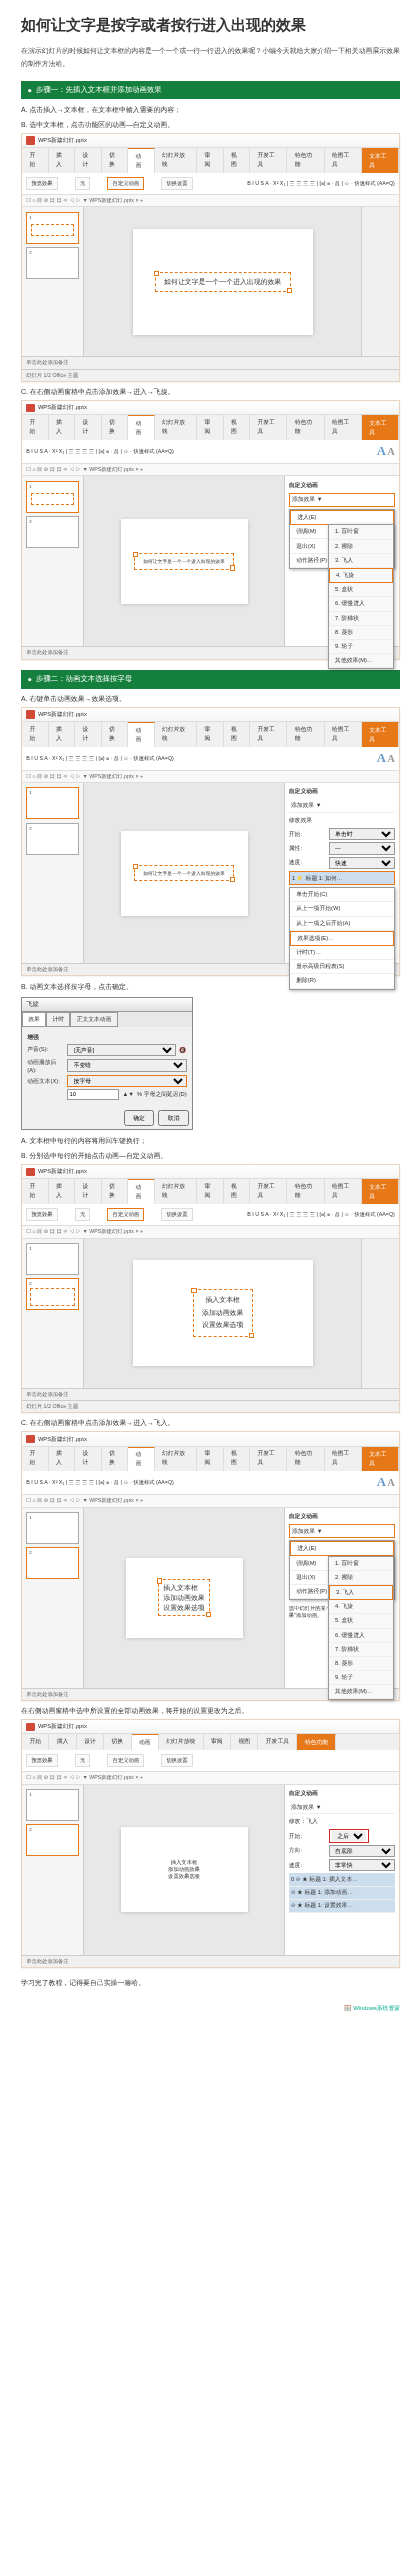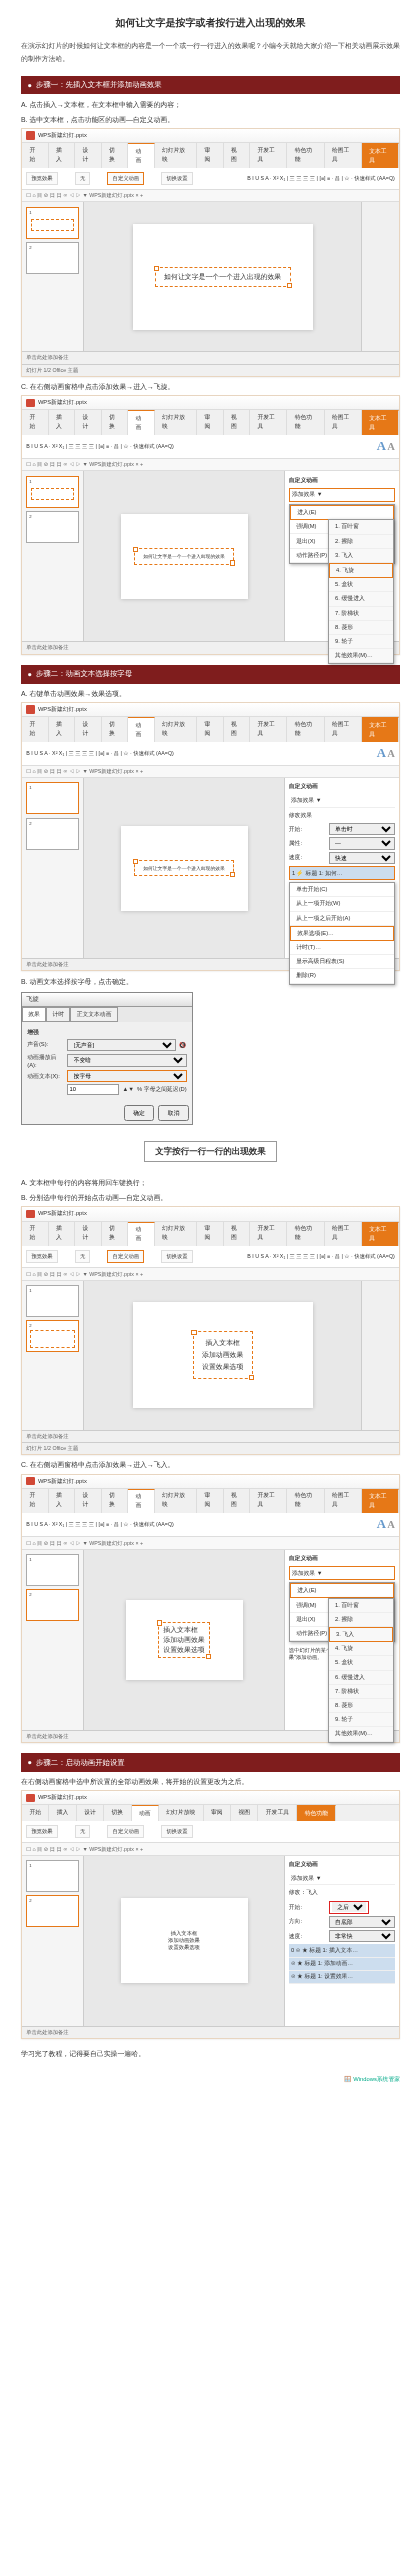--- a/index.html
+++ b/index.html
@@ -1,19 +1,19 @@
 <!DOCTYPE html>
 <html style="font-size:8.5px"><head>
 <meta charset="utf-8">
 <style>
 body{margin:0;background:#fff;font-family:"Microsoft YaHei",sans-serif;font-size:7.4px;color:#333}
 .wrap{width:421px;margin:0 auto;padding:10.6px 21px;box-sizing:border-box}
-h1{text-align:center;font-size:10px;margin:5.3px 0 10.6px}
+h1{text-align:left;font-size:15px;margin:5.3px 0 10.6px}
 .intro{font-size:6.9px;color:#444;line-height:1.8;margin-bottom:10.6px}
-.section-bar{background:#7f1d1d;color:#fff;padding:4.2px 6.4px;font-size:7.4px;margin:10.6px 0 5.3px;display:flex;align-items:center}
+.section-bar{background:#15803d;color:#fff;padding:4.2px 6.4px;font-size:7.4px;margin:10.6px 0 5.3px;display:flex;align-items:center}
 .section-bar:before{content:"●";margin-right:4.2px;color:#fff}
 .divider-title{text-align:center;margin:16px 0}
 .divider-title span{display:inline-block;border:0.5px solid #999;padding:3.2px 10.6px;font-size:8.5px;font-weight:bold}
 .step{font-size:6.9px;margin:5.3px 0 3.2px;color:#333}
 .img-frame{border:0.5px solid #e8d5c0;background:#fff;margin-bottom:5.3px;box-shadow:0 0.5px 1.6px rgba(0,0,0,.1)}
 .wps-titlebar{background:linear-gradient(#fff,#f5f5f5);border-bottom:0.5px solid #ddd;padding:2.1px 4.2px;display:flex;align-items:center;font-size:5.8px}
 .wps-logo{width:8.5px;height:8.5px;background:#d14836;border-radius:1.1px;margin-right:3.2px}
 .wps-tabs{display:flex;background:#f0f0f0;font-size:5.8px}
 .wps-tab{padding:2.7px 7.4px;border-right:0.5px solid #ddd;cursor:pointer}
 .wps-tab.active{background:#fff;border-top:1.1px solid #e67817}
@@ -267,21 +267,20 @@
           <select class="hl"><option>按字母</option></select>
         </div>
   <div class="dlg-row"><label></label><input type="text" style="width: 21px;" value="10"> ▲▼ <span>% 字母之间延迟(D)</span></div>
  </div>
  <div class="dlg-btns">
   <button class="hl">确定</button>
   <button>取消</button>
  </div>
 </div>
 
-<div class="divider-title"><span>文字按行一行一行的出现效果</span></div>
 
 <p class="step">A. 文本框中每行的内容将用回车键换行；</p>
 <p class="step">B. 分别选中每行的开始点击动画—自定义动画。</p>
 
 <div class="img-frame">
  <div class="wps-titlebar">
         <span class="wps-logo"></span>
         <span>WPS新建幻灯.pptx</span>
       </div>
  <div class="wps-tabs">
@@ -388,21 +387,20 @@
     <div class="sub">7. 阶梯状</div>
     <div class="sub">8. 菱形</div>
     <div class="sub">9. 轮子</div>
     <div class="sub">其他效果(M)…</div>
    </div>
   </div>
  </div>
  <div class="wps-status">单击此处添加备注</div>
 </div>
 
-<div class="section-bar">步骤二：启动动画开始设置</div>
 <p class="step">在右侧动画窗格中选中所设置的全部动画效果，将开始的设置更改为之后。</p>
 
 <div class="img-frame">
  <div class="wps-titlebar">
         <span class="wps-logo"></span>
         <span>WPS新建幻灯.pptx</span>
       </div>
  <div class="wps-tabs">
         <span class="wps-tab">开始</span>
         <span class="wps-tab">插入</span>

